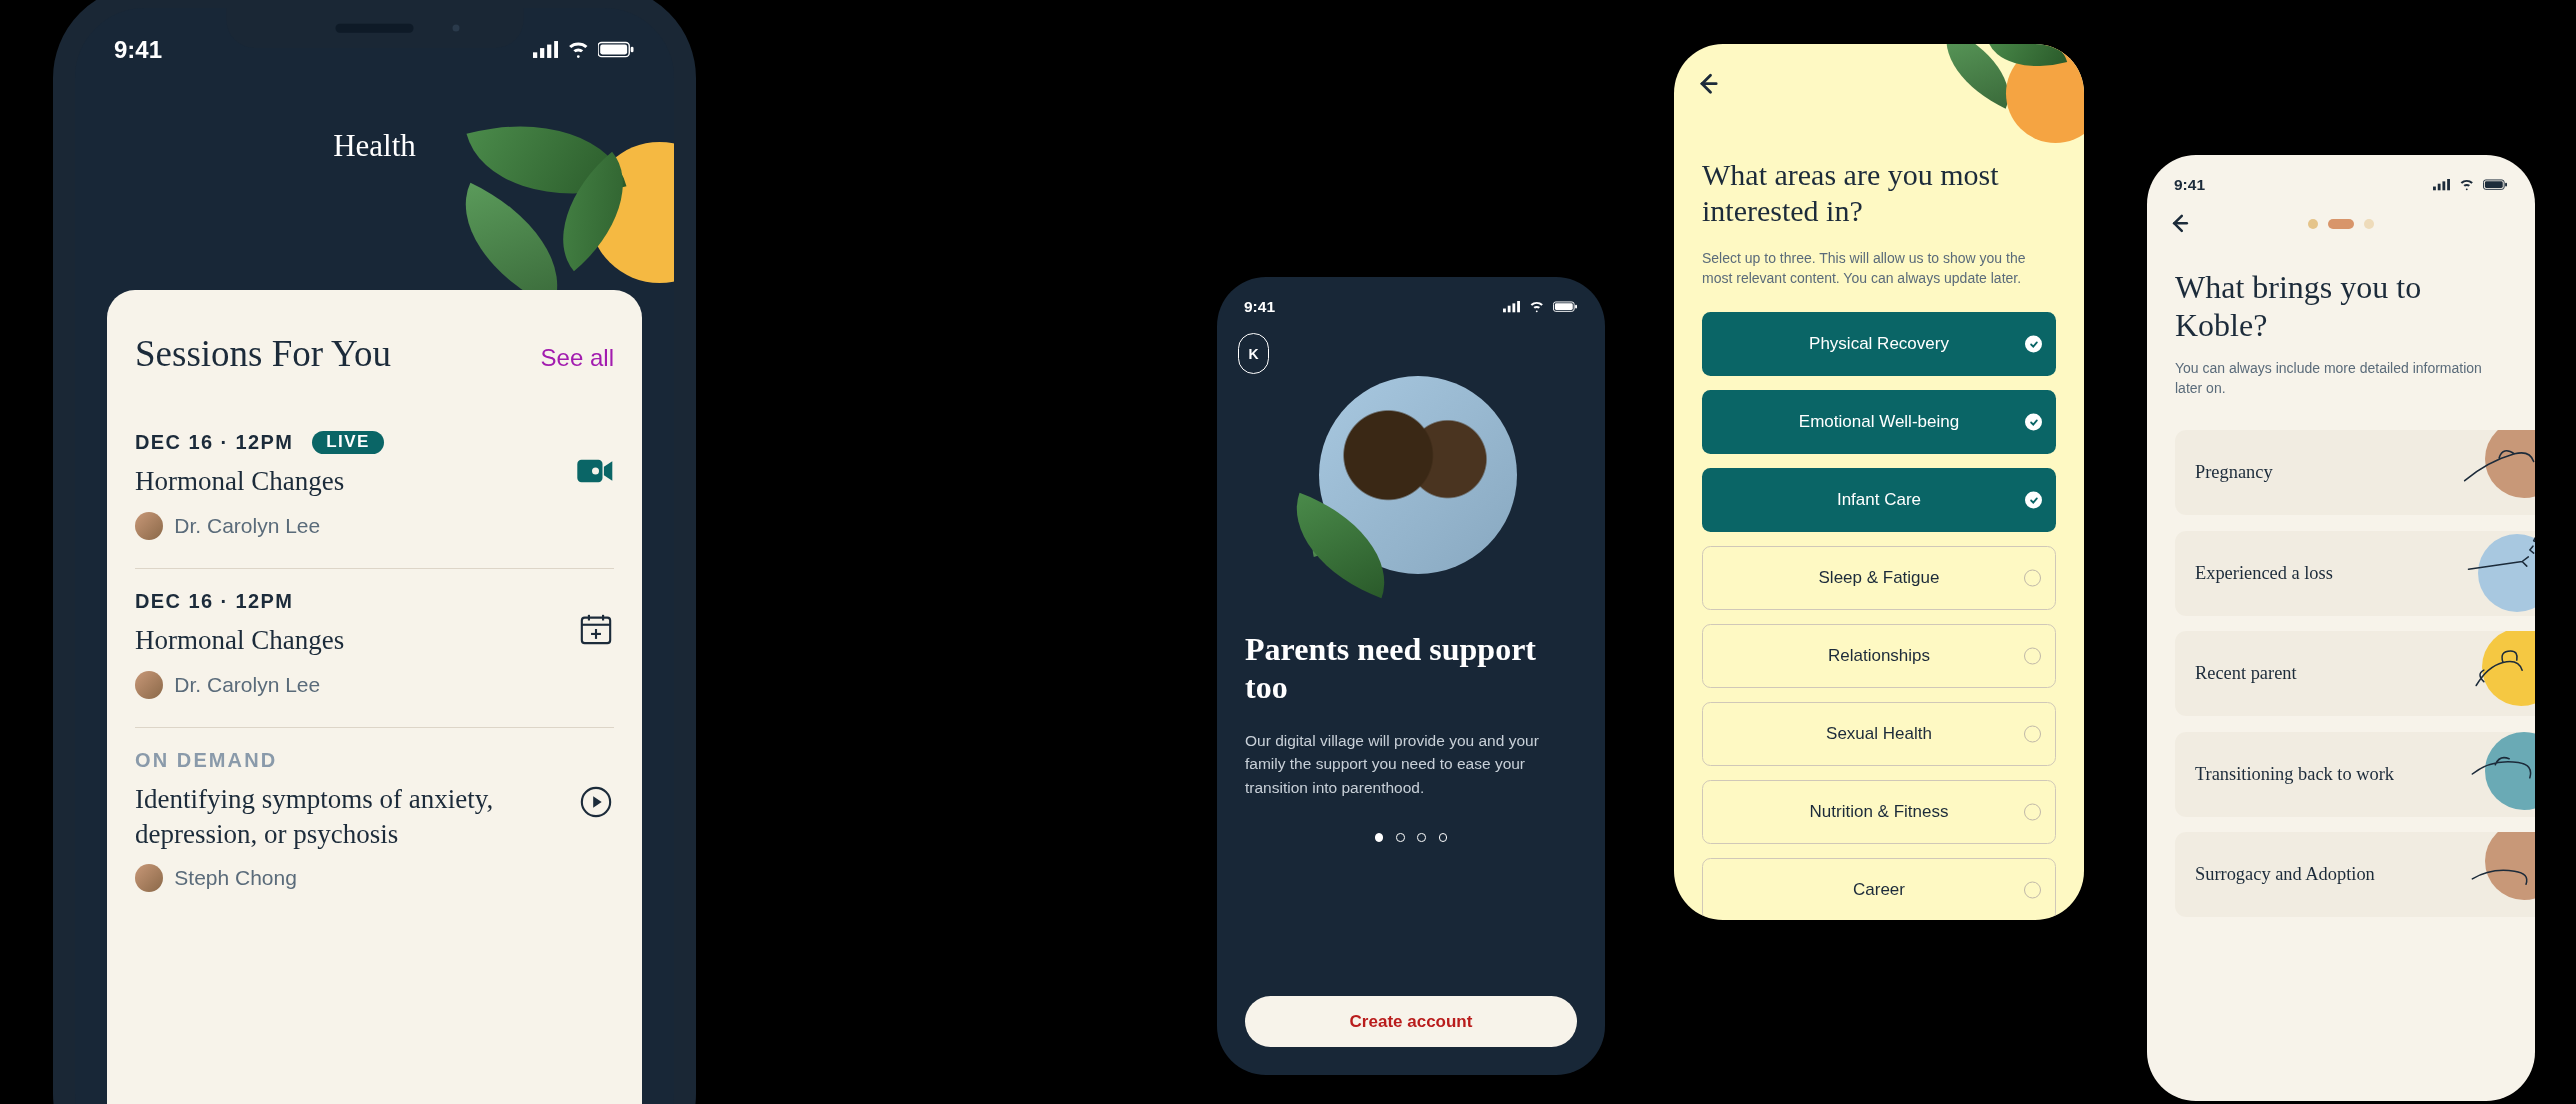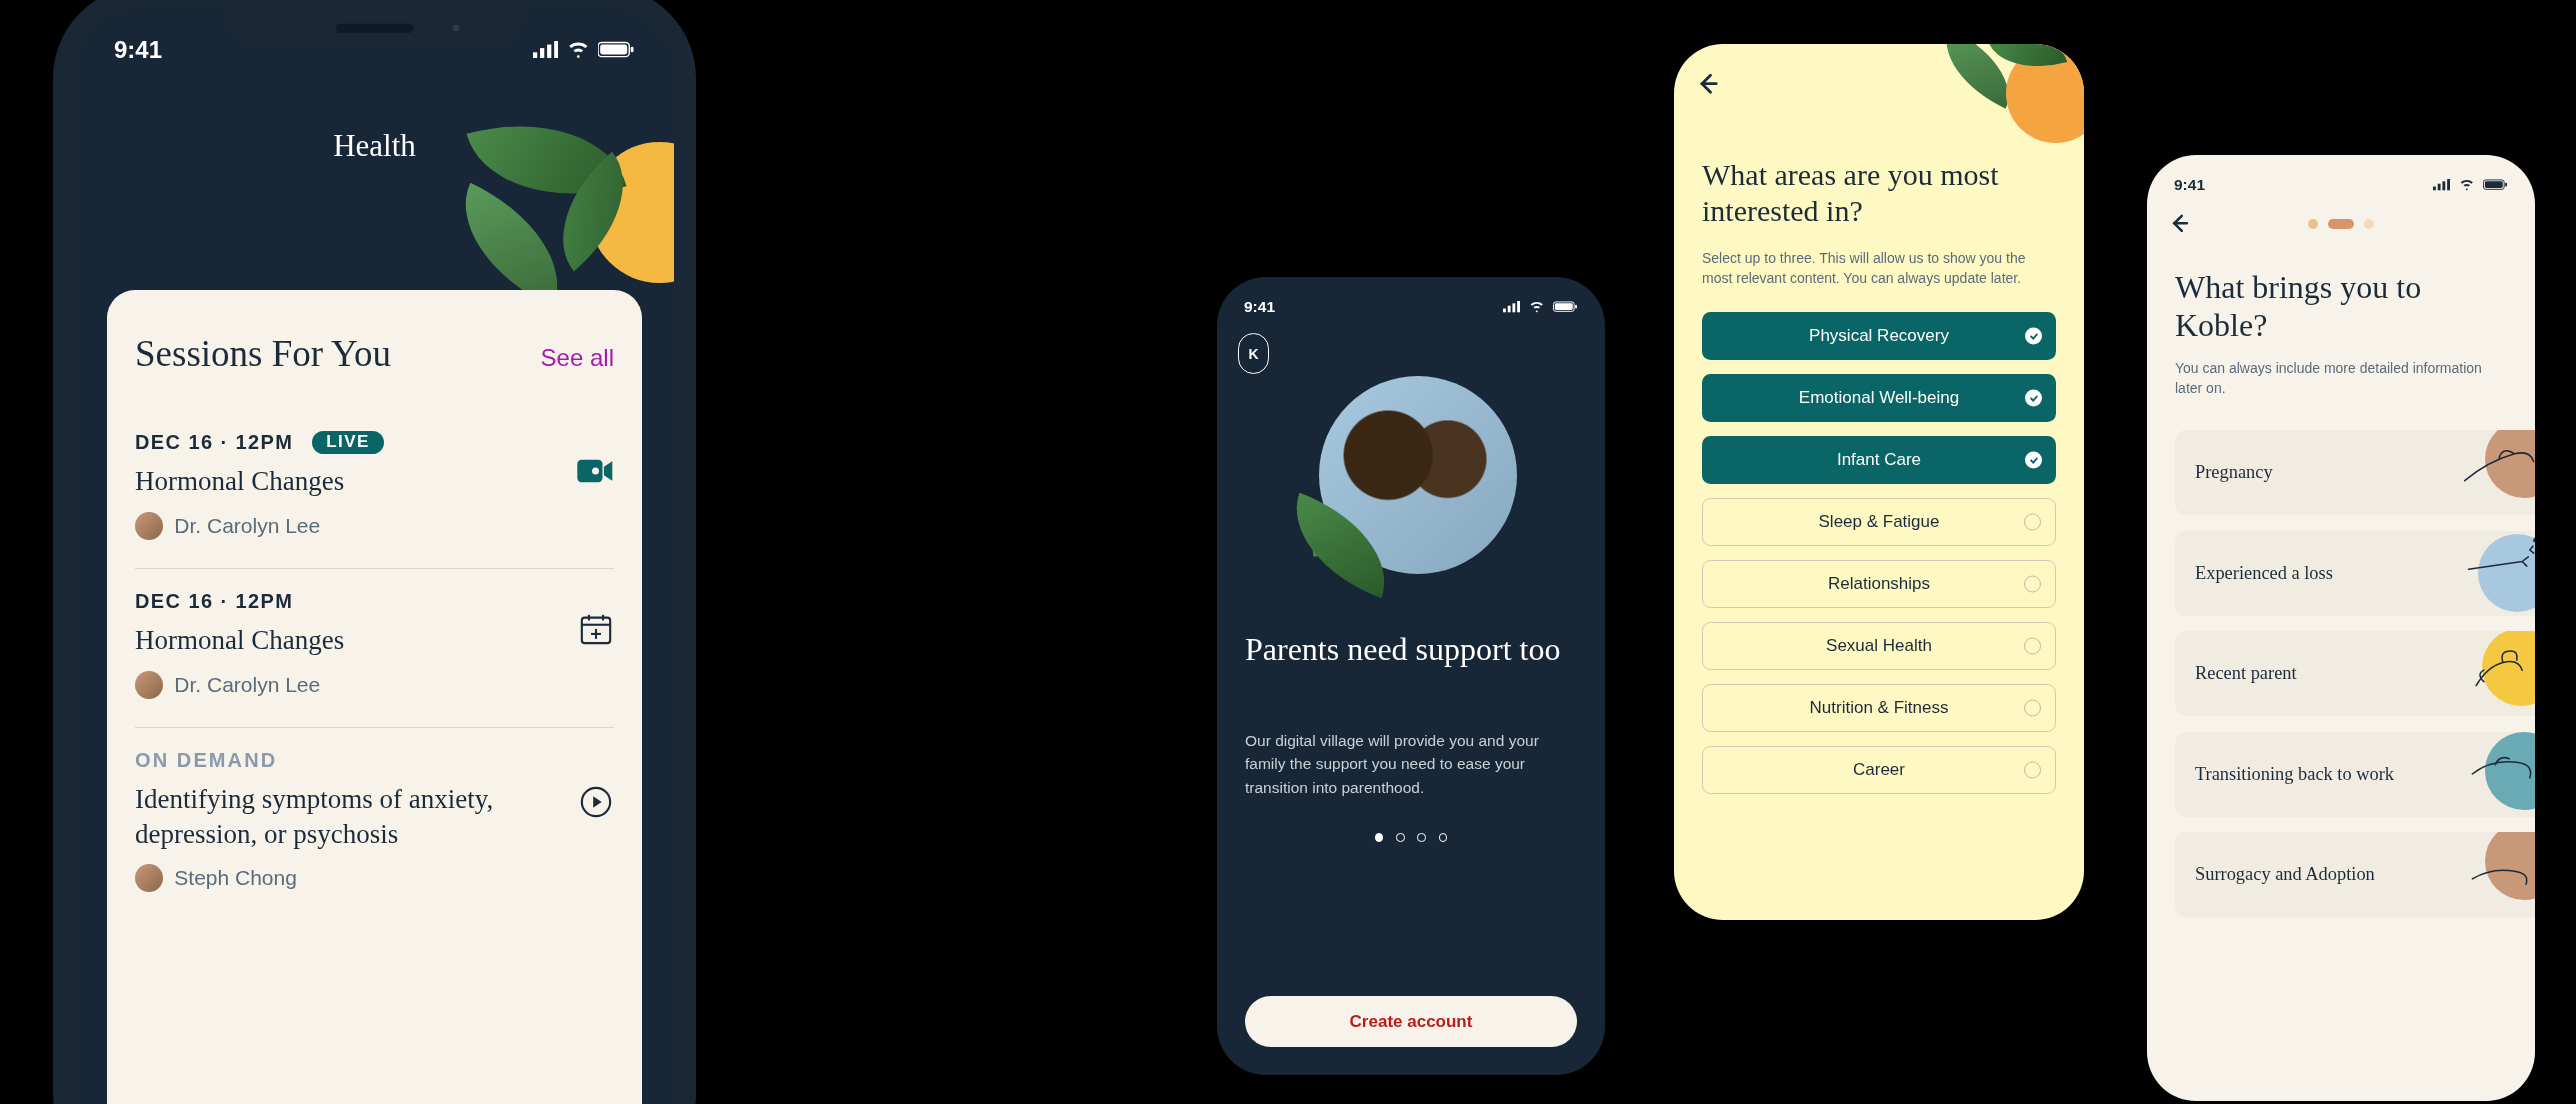--- a/index.html
+++ b/index.html
@@ -93,42 +93,42 @@
   .hero-person { position:absolute; inset:0;
     background: radial-gradient(circle at 35% 40%, #3a2815 0 25%, transparent 26%),
                 radial-gradient(circle at 65% 42%, #4a3420 0 22%, transparent 23%);}
   .hero-leaf { position:absolute;bottom:7px;left:-14px;width:113px;height:71px;
     border-radius:0 100% 0 100%;background:linear-gradient(135deg,#4a8a4a,#2a5a2a);
     transform:rotate(20deg);}
   .hero-leaf2 { position:absolute;bottom:42px;left:7px;width:92px;height:56px;
     border-radius:100% 0 100% 0;background:linear-gradient(135deg,#5a9a5a,#3a6a3a);
     transform:rotate(-15deg);}
   .p2-title { position:absolute;top:353px;left:28px;right:28px;color:#fff;
-    font-family:Georgia,serif;font-size:32px;line-height:1.2;}
+    font-family:Georgia,serif;font-size:32px;line-height:1.2;font-weight:bold;}
   .p2-body { position:absolute;top:452px;left:28px;right:28px;color:#c8d0d8;
     font-size:15.5px;line-height:1.5;}
   .p2-dots { position:absolute;top:556px;left:0;right:0;display:flex;justify-content:center;gap:12.7px;}
   .p2-dot { width:8.5px;height:8.5px;border-radius:50%;border:1.4px solid #fff;}
   .p2-dot.active { background:#fff;}
   .p2-cta { position:absolute;bottom:28px;left:28px;right:28px;height:51px;
     background:#f7f3ea;border-radius:28px;display:flex;align-items:center;justify-content:center;
     font-size:17px;font-weight:600;color:#b91c1c;}
 
   
   .phone3 { left:1674px; top:0; width:410px; height:876px; border-radius:49px;
     background:#fef9c3;margin-top:44px;}
   .p3-back { position:absolute;top:27px;left:21px;color:#1c2b3a;}
   .p3-decor { position:absolute;top:-21px;right:-28px;width:198px;height:141px;}
   .orange { position:absolute;right:7px;top:21px;width:99px;height:99px;
     border-radius:50%;background:#f5a442;}
   .p3-title { position:absolute;top:113px;left:28px;right:28px;
     font-family:Georgia,serif;font-size:30px;color:#1c2b3a;line-height:1.2;}
   .p3-sub { position:absolute;top:205px;left:28px;right:28px;font-size:14px;color:#5a6b7a;line-height:1.4;}
   .p3-list { position:absolute;top:268px;left:28px;right:28px;display:flex;flex-direction:column;gap:14px;}
-  .chip { height:48px;border-radius:8.5px;display:flex;align-items:center;justify-content:center;
+  .chip { height:64px;border-radius:8.5px;display:flex;align-items:center;justify-content:center;
     font-size:17px;font-weight:500;position:relative;}
   .chip.sel { background:#0a6566;color:#fff;}
   .chip.unsel { background:transparent;border:1.4px solid #d0c8b8;color:#1c2b3a;}
   .chip-ind { position:absolute;right:14px;top:50%;transform:translateY(-50%);
     width:17px;height:17px;border-radius:50%;}
   .chip.sel .chip-ind { background:#fff;display:flex;align-items:center;justify-content:center;color:#0a6566;}
   .chip.unsel .chip-ind { border:1.4px solid #c0b8a8;}
 
   
   .phone4 { left:2147px; top:155px; width:388px; height:946px; border-radius:49px;

